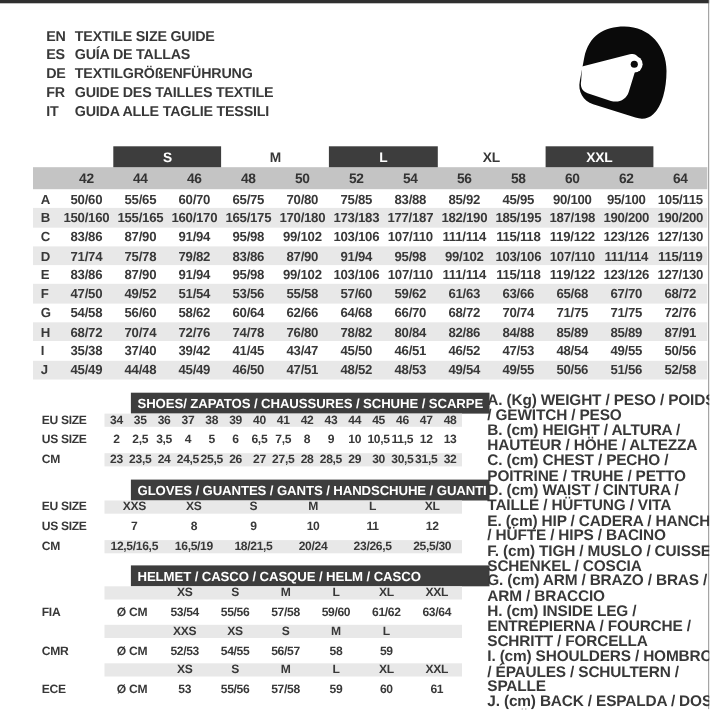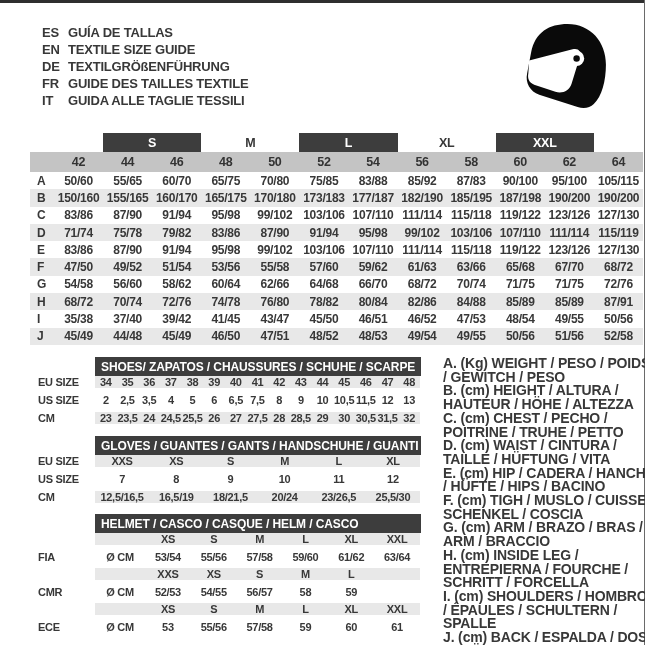--- a/index.html
+++ b/index.html
@@ -33,21 +33,21 @@
   .group-cell.dark{background:var(--dark);color:#ffffff;}
   .band-row{height:20px;background:var(--band);align-items:center;}
   .band-cell{text-align:center;font-size:12.5px;color:#333;}
   .trow{height:17.3px;align-items:center;}
   .trow.alt{background:var(--stripe);}
   .rlabel{padding-left:7px;}
   .tcell{text-align:center;white-space:nowrap;}
 
   
   .btable{position:absolute;left:30px;width:392px;font-size:11px;letter-spacing:-0.3px;}
-  .bheader{margin-left:65px;width:326px;height:19px;background:var(--dark);color:#fff;
+  .bheader{margin-left:89px;width:326px;height:19px;background:var(--dark);color:#fff;
     display:flex;align-items:center;padding-left:6px;box-sizing:border-box;
     font-size:12px;letter-spacing:-0.1px;white-space:nowrap;}
   .brow{display:flex;height:18px;align-items:flex-start;}
   .blabel{width:65px;flex:0 0 65px;padding-left:8px;box-sizing:border-box;display:flex;align-items:center;}
   .bvals{width:325px;display:grid;align-items:center;}
   .bvals.shade{background:var(--stripe);}
   .bcell{text-align:center;white-space:nowrap;}
   .shoes-grid{grid-template-columns:repeat(15,1fr);}
   .gloves-grid{grid-template-columns:repeat(6,1fr);}
   .helmet-grid{grid-template-columns:50px repeat(6,1fr);}
@@ -59,26 +59,26 @@
 </style>
 </head>
 <body>
 
 <div class="sheet">
   <div class="edge-top"></div>
   <div class="edge-right"></div>
 
   <div class="langs">
       <div class="lang-row">
+        <div class="lang-code">EN</div>
+        <div class="lang-label">TEXTILE SIZE GUIDE</div>
+      </div>
+      <div class="lang-row">
         <div class="lang-code">ES</div>
         <div class="lang-label">GUÍA DE TALLAS</div>
-      </div>
-      <div class="lang-row">
-        <div class="lang-code">EN</div>
-        <div class="lang-label">TEXTILE SIZE GUIDE</div>
       </div>
       <div class="lang-row">
         <div class="lang-code">DE</div>
         <div class="lang-label">TEXTILGRÖßENFÜHRUNG</div>
       </div>
       <div class="lang-row">
         <div class="lang-code">FR</div>
         <div class="lang-label">GUIDE DES TAILLES TEXTILE</div>
       </div>
       <div class="lang-row">
@@ -123,21 +123,21 @@
         <div class="grid13 trow">
           <div class="rlabel">A</div>
           <div class="tcell">50/60</div>
           <div class="tcell">55/65</div>
           <div class="tcell">60/70</div>
           <div class="tcell">65/75</div>
           <div class="tcell">70/80</div>
           <div class="tcell">75/85</div>
           <div class="tcell">83/88</div>
           <div class="tcell">85/92</div>
-          <div class="tcell">87/83</div>
+          <div class="tcell">45/95</div>
           <div class="tcell">90/100</div>
           <div class="tcell">95/100</div>
           <div class="tcell">105/115</div>
         </div>
         <div class="grid13 trow alt">
           <div class="rlabel">B</div>
           <div class="tcell">150/160</div>
           <div class="tcell">155/165</div>
           <div class="tcell">160/170</div>
           <div class="tcell">165/175</div>

